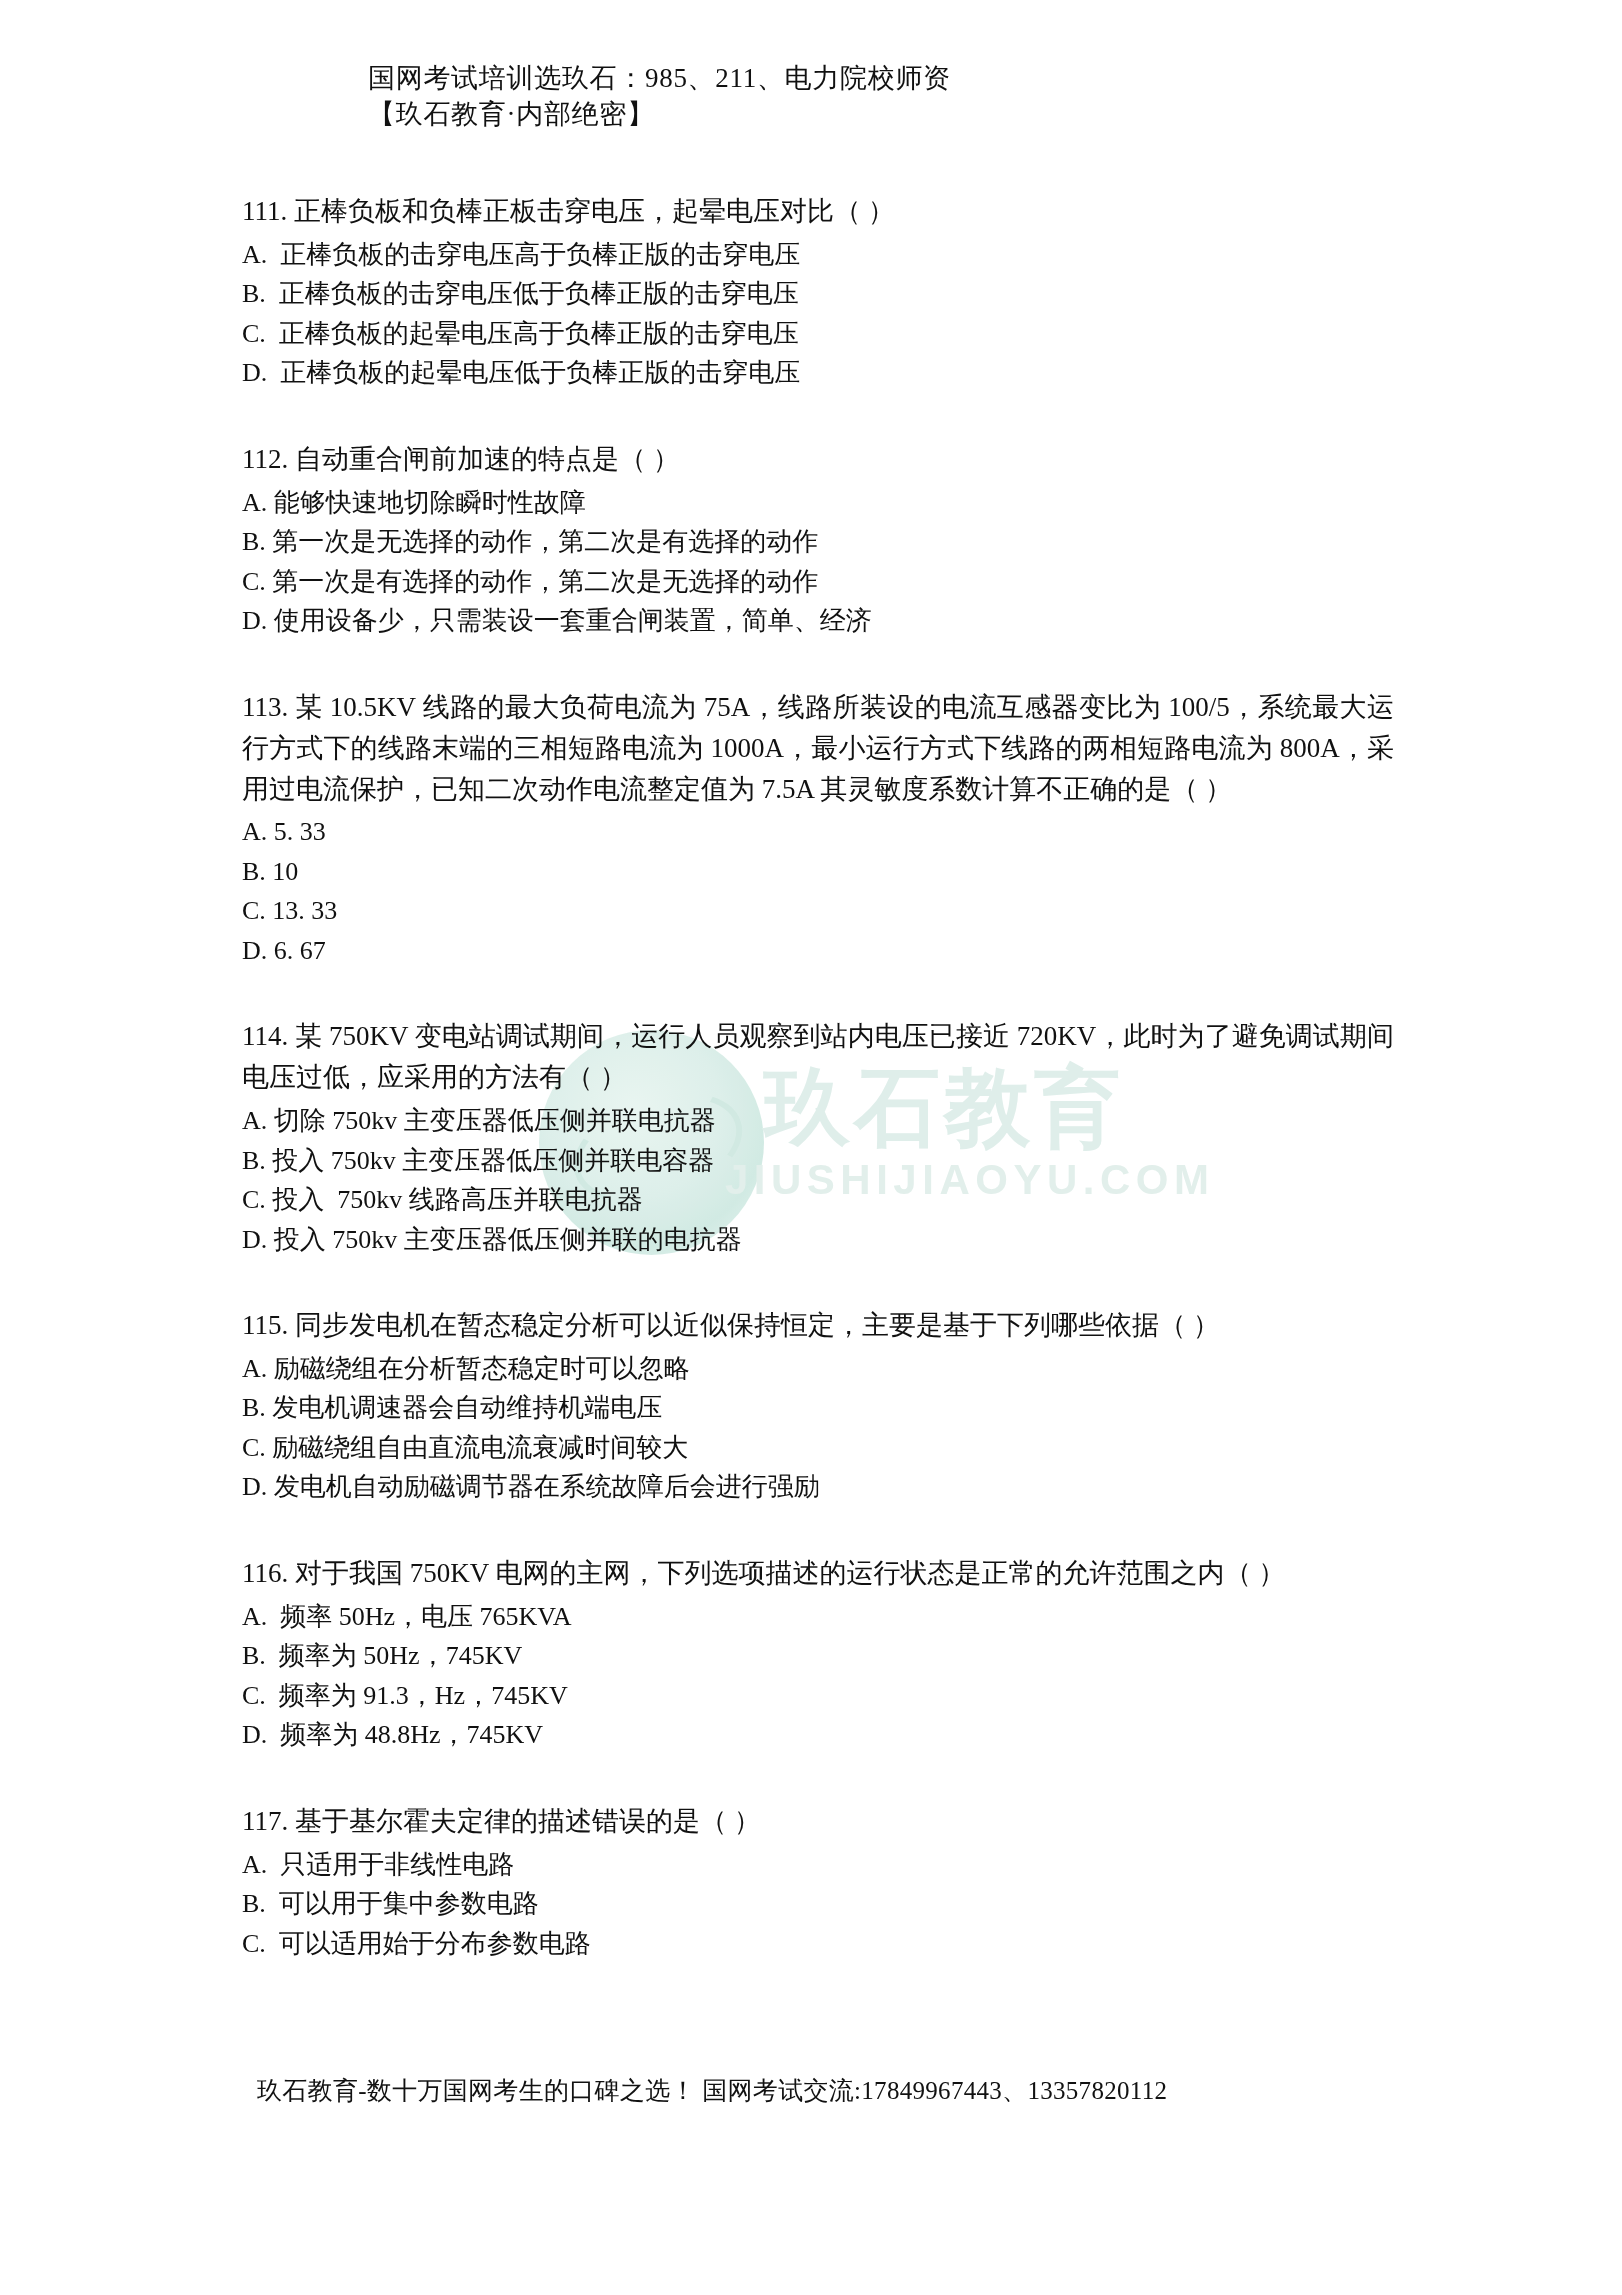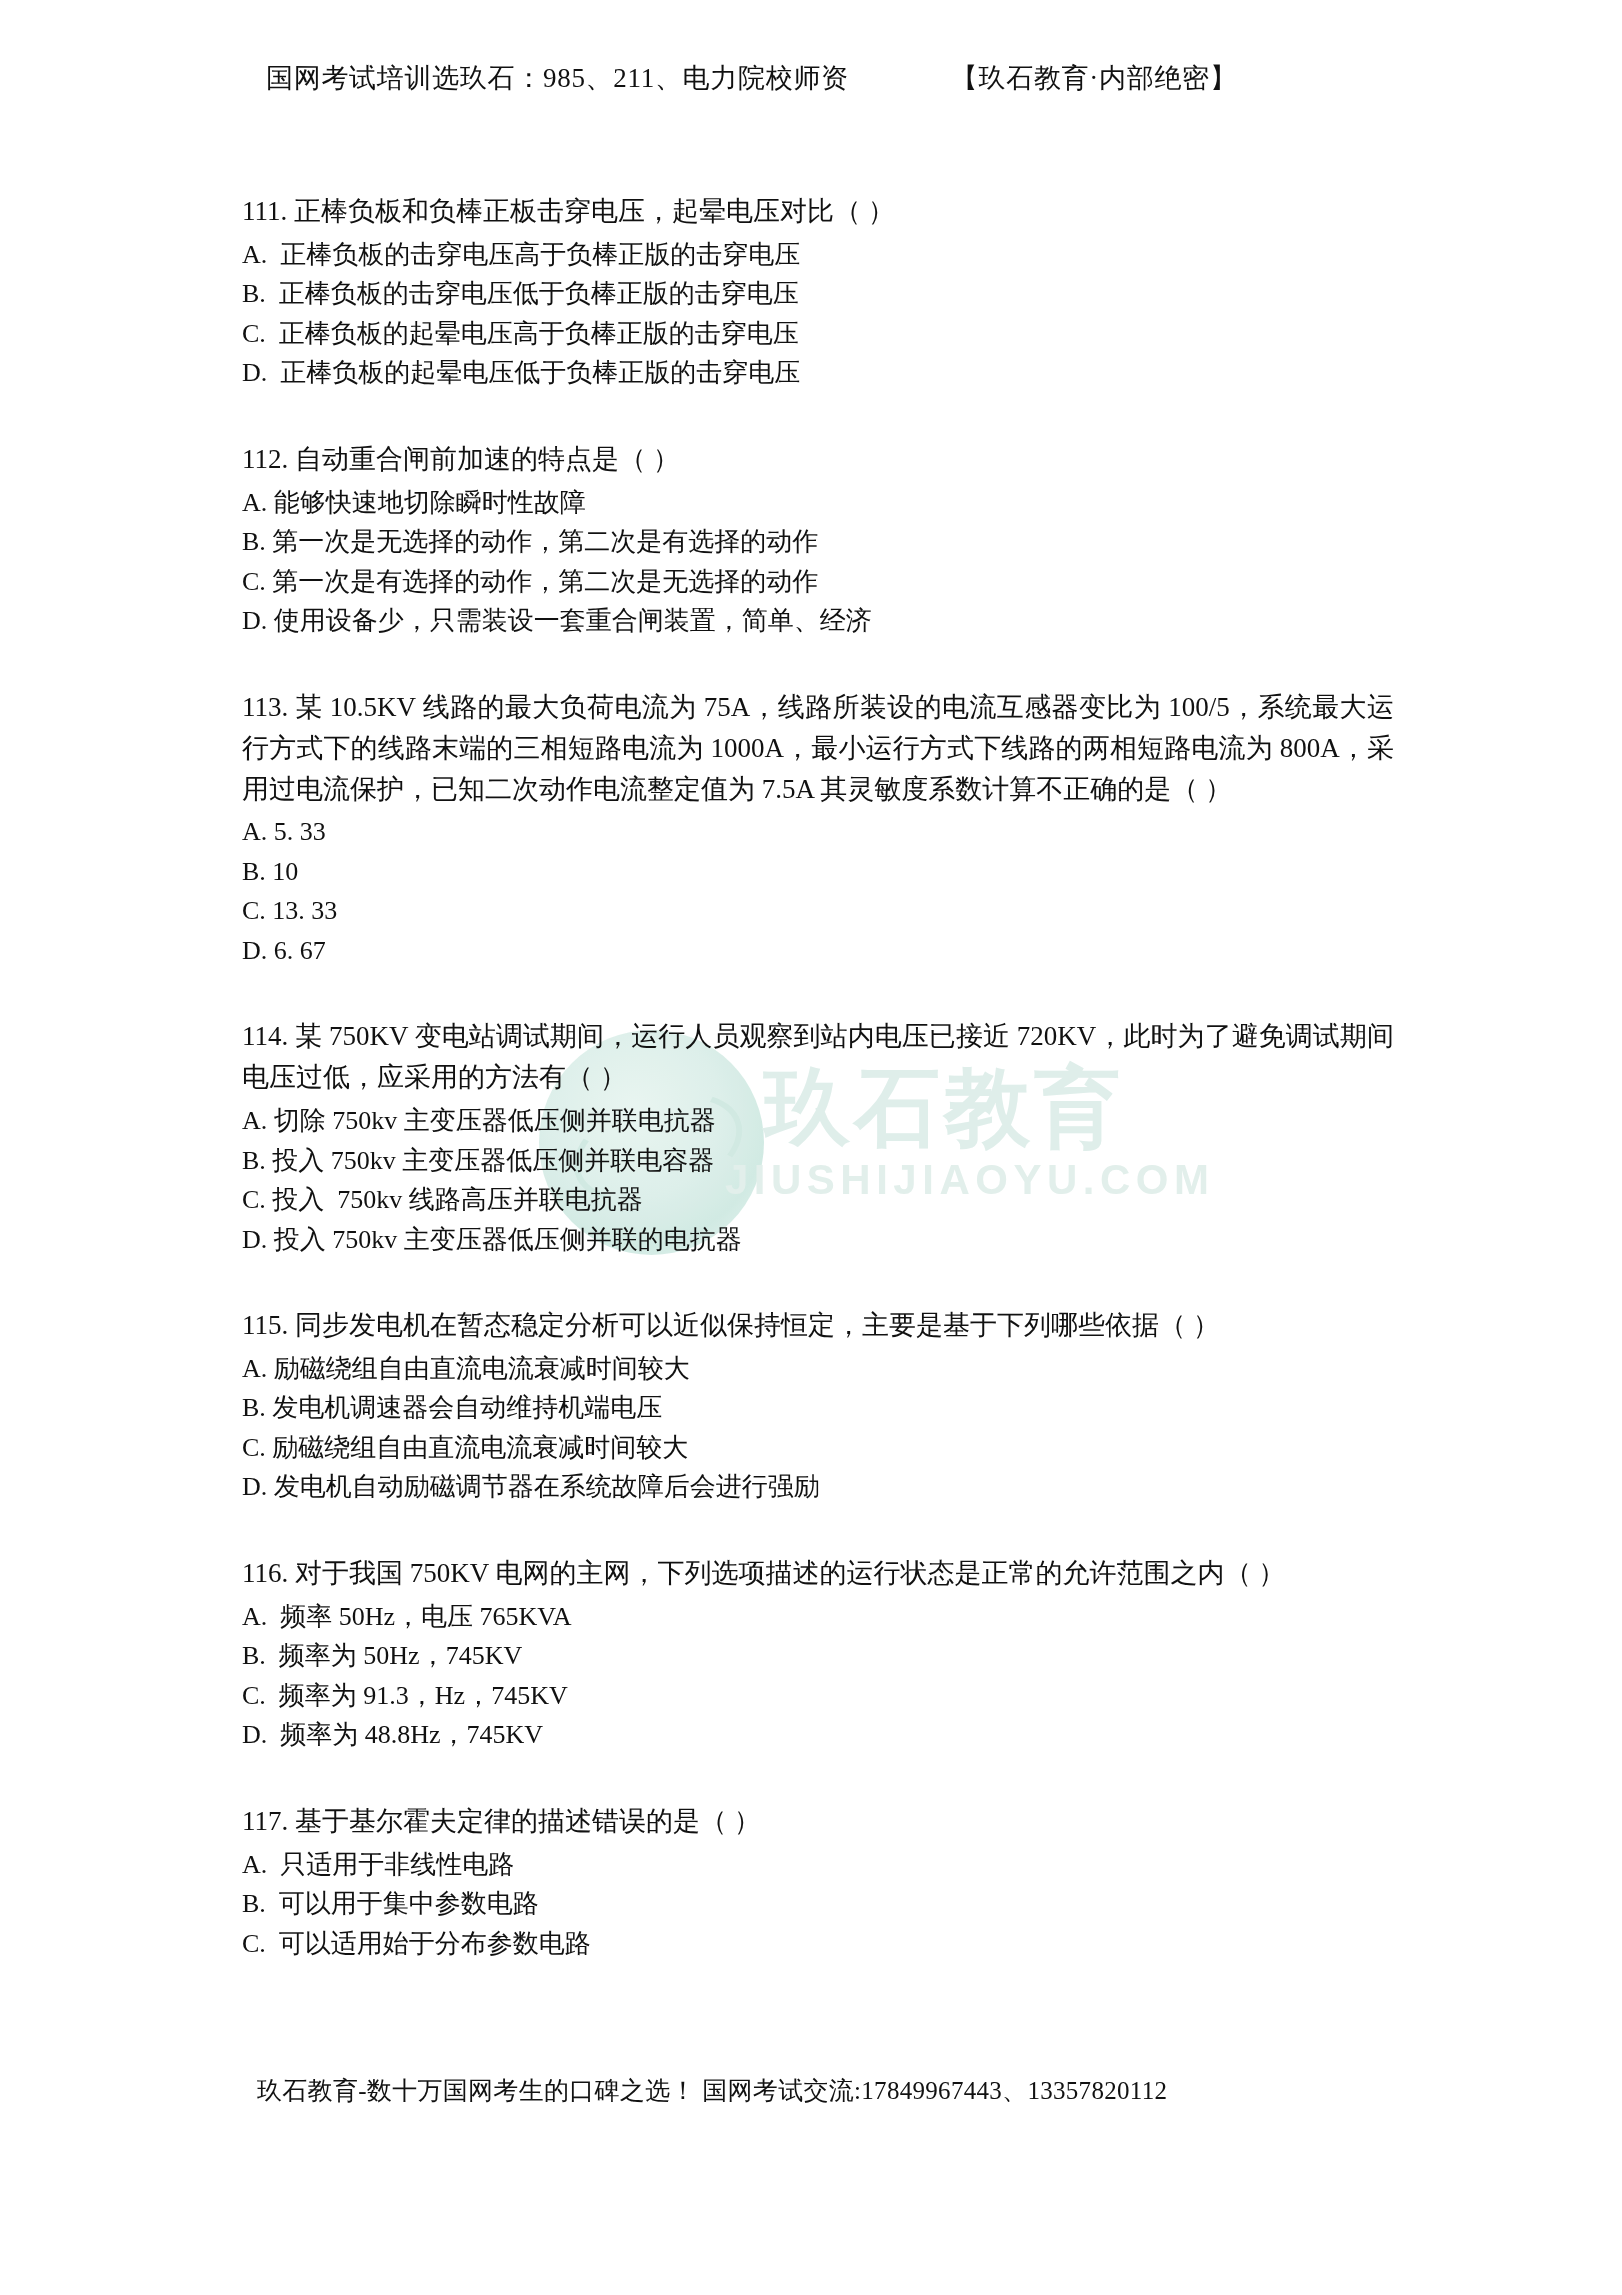--- a/index.html
+++ b/index.html
@@ -25,20 +25,21 @@
   
   .header {
     position: absolute;
     top: 60px;
     left: 266px;
     width: 1118px;
     display: flex;
     align-items: baseline;
     font-size: 27px;
     letter-spacing: 0.7px;
+    flex-direction: column;
   }
   .header-left {
     white-space: nowrap;
   }
   .header-right {
     margin-left: 102px;
     font-weight: normal;
     white-space: nowrap;
   }
 
@@ -185,21 +186,21 @@
       <div class="qstem">114. 某 750KV 变电站调试期间，运行人员观察到站内电压已接近 720KV，此时为了避免调试期间电压过低，应采用的方法有（  ）</div>
       <div class="opt">A. 切除 750kv 主变压器低压侧并联电抗器</div>
       <div class="opt">B. 投入 750kv 主变压器低压侧并联电容器</div>
       <div class="opt">C. 投入  750kv 线路高压并联电抗器</div>
       <div class="opt">D. 投入 750kv 主变压器低压侧并联的电抗器</div>
     </div>
     <div class="gap-lg"></div>
 
     <div class="qblock">
       <div class="qstem">115. 同步发电机在暂态稳定分析可以近似保持恒定，主要是基于下列哪些依据（  ）</div>
-      <div class="opt">A. 励磁绕组自由直流电流衰减时间较大</div>
+      <div class="opt">A. 励磁绕组在分析暂态稳定时可以忽略</div>
       <div class="opt">B. 发电机调速器会自动维持机端电压</div>
       <div class="opt">C. 励磁绕组自由直流电流衰减时间较大</div>
       <div class="opt">D. 发电机自动励磁调节器在系统故障后会进行强励</div>
     </div>
     <div class="gap-lg"></div>
 
     <div class="qblock">
       <div class="qstem">116. 对于我国 750KV 电网的主网，下列选项描述的运行状态是正常的允许范围之内（  ）</div>
       <div class="opt">A.  频率 50Hz，电压 765KVA</div>
       <div class="opt">B.  频率为 50Hz，745KV</div>

